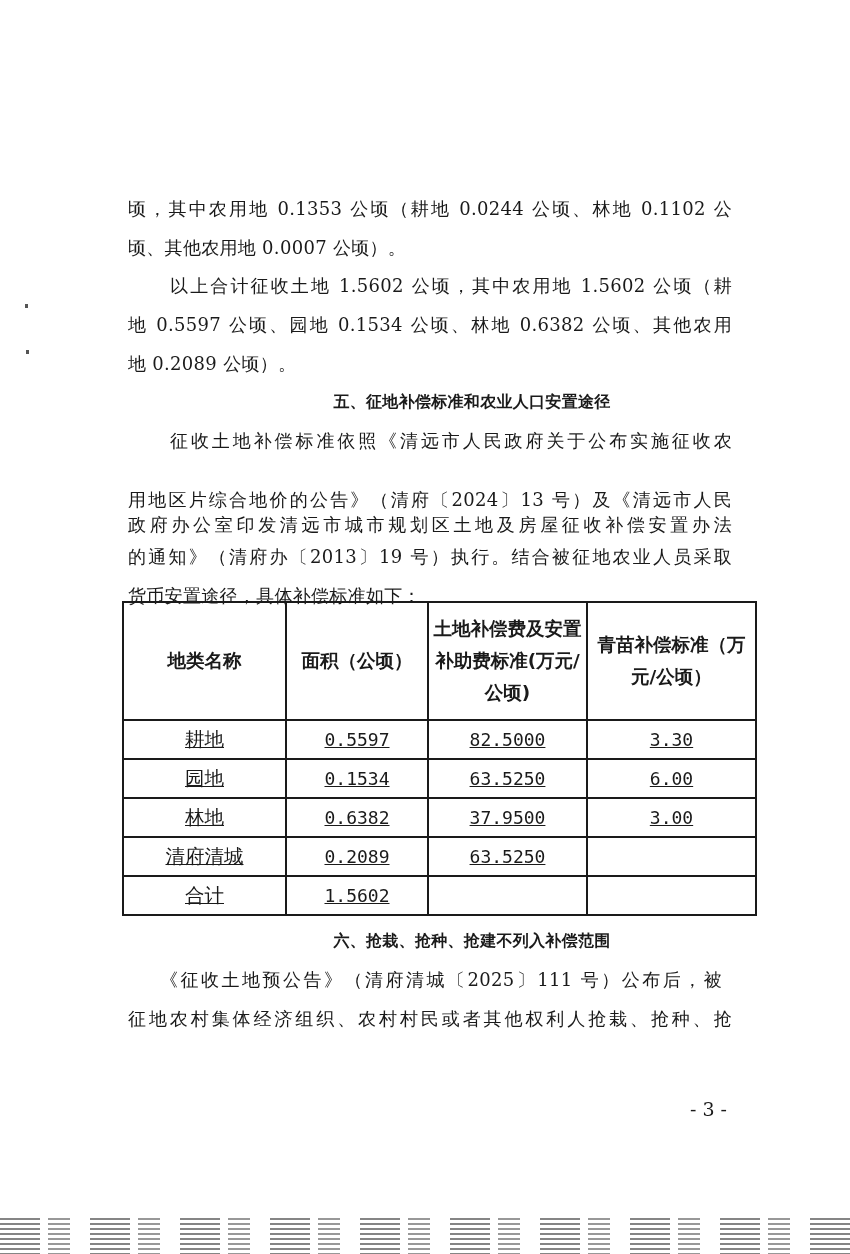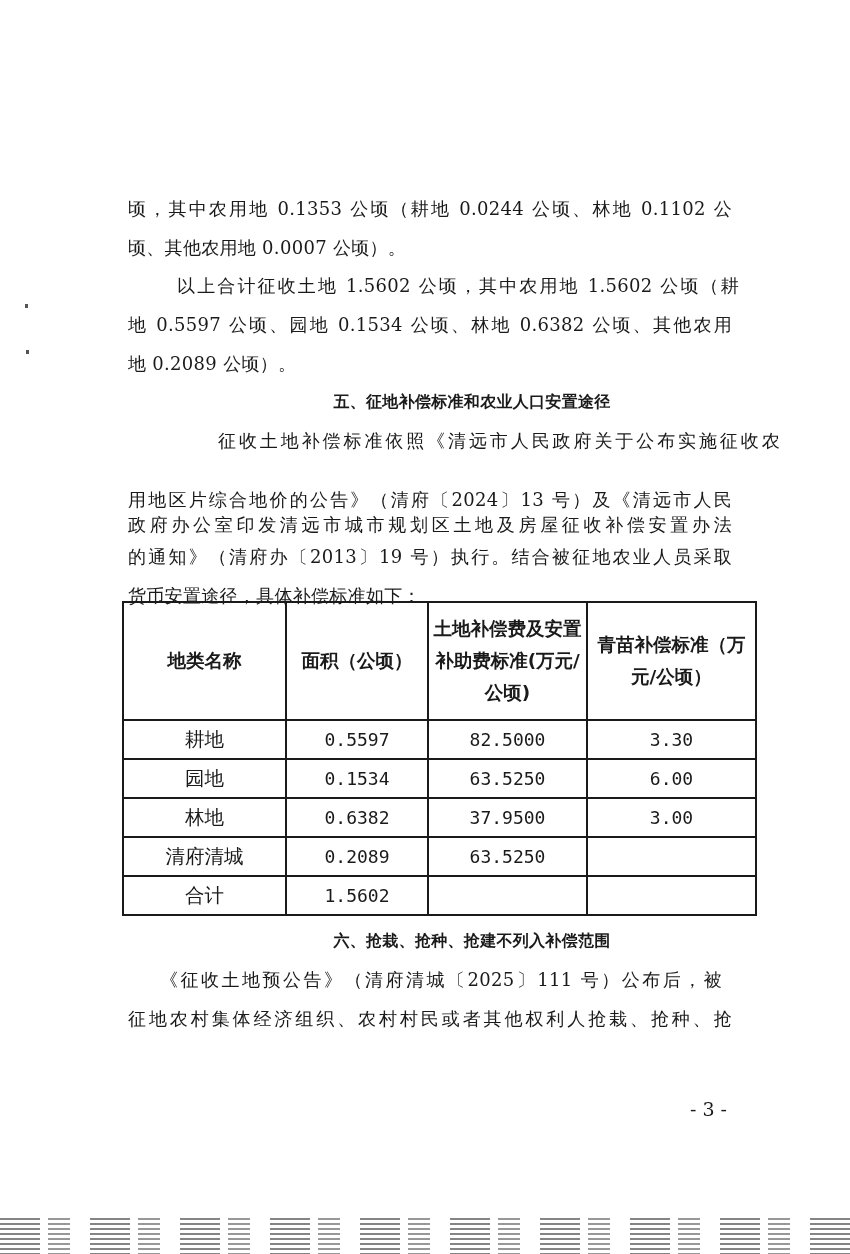--- a/index.html
+++ b/index.html
@@ -27,21 +27,21 @@
     text-align: center; vertical-align: middle; padding: 0;
     font-weight: normal;
   }
   table.comp th {
     font-family: "DejaVu Sans", "Liberation Sans", sans-serif; font-weight: bold;
     font-size: 18.5px; line-height: 32px;
   }
   .c1 { width: 161px; } .c2 { width: 140px; } .c3 { width: 149px; } .c4 { width: 151px; }
   tr.hdr { height: 115px; }
   tr.row { height: 39px; }
-  tr.row td { font-family: "DejaVu Sans Mono", "Liberation Mono", monospace; font-size: 18px; }
+  tr.row td { font-family: "DejaVu Sans Mono", "Liberation Mono", monospace; font-size: 18px; text-decoration: underline; }
   tr.row td.name { font-family: "DejaVu Serif", "Liberation Serif", serif; font-size: 19.5px; }
 
   .page-number {
     position: absolute; left: 690px; top: 1098px; font-size: 19px;
   }
   .scan-dots { position: absolute; width: 3px; height: 4px; background: #555; }
   .scan-noise {
     position: absolute; left: 0; top: 1218px; width: 850px; height: 36px;
     background:
       repeating-linear-gradient(90deg, #222 0 40px, transparent 40px 48px, #444 48px 70px, transparent 70px 90px);
@@ -49,27 +49,27 @@
     -webkit-mask: repeating-linear-gradient(180deg, #000 0 2px, transparent 2px 5px);
             mask: repeating-linear-gradient(180deg, #000 0 2px, transparent 2px 5px);
   }
 </style>
 </head>
 <body>
 
 <div class="line just" style="top:195px;">顷，其中农用地 0.1353 公顷（耕地 0.0244 公顷、林地 0.1102 公</div>
 <div class="line" style="top:234px;">顷、其他农用地 0.0007 公顷）。</div>
 
-<div class="line indent just" style="top:272px; width:562px;margin-left:7px;">以上合计征收土地 1.5602 公顷，其中农用地 1.5602 公顷（耕</div>
+<div class="line indent just" style="top:272px; width:562px;">以上合计征收土地 1.5602 公顷，其中农用地 1.5602 公顷（耕</div>
 <div class="line just" style="top:311px;">地 0.5597 公顷、园地 0.1534 公顷、林地 0.6382 公顷、其他农用</div>
 <div class="line" style="top:350px;">地 0.2089 公顷）。</div>
 
 <div class="line heading" style="top:388px;">五、征地补偿标准和农业人口安置途径</div>
 
-<div class="line indent just" style="top:427px; width:562px;margin-left:48px;">征收土地补偿标准依照《清远市人民政府关于公布实施征收农</div>
+<div class="line indent just" style="top:427px; width:562px;">征收土地补偿标准依照《清远市人民政府关于公布实施征收农</div>
 <div class="line just" style="top:486px;">用地区片综合地价的公告》（清府〔2024〕13 号）及《清远市人民</div>
 <div class="line just" style="top:511px;">政府办公室印发清远市城市规划区土地及房屋征收补偿安置办法</div>
 <div class="line just" style="top:543px;">的通知》（清府办〔2013〕19 号）执行。结合被征地农业人员采取</div>
 <div class="line" style="top:582px;">货币安置途径，具体补偿标准如下：</div>
 
 <table class="comp">
   <tbody>
       <tr class="hdr">
     <th class="c1">地类名称</th>
     <th class="c2">面积（公顷）</th>

